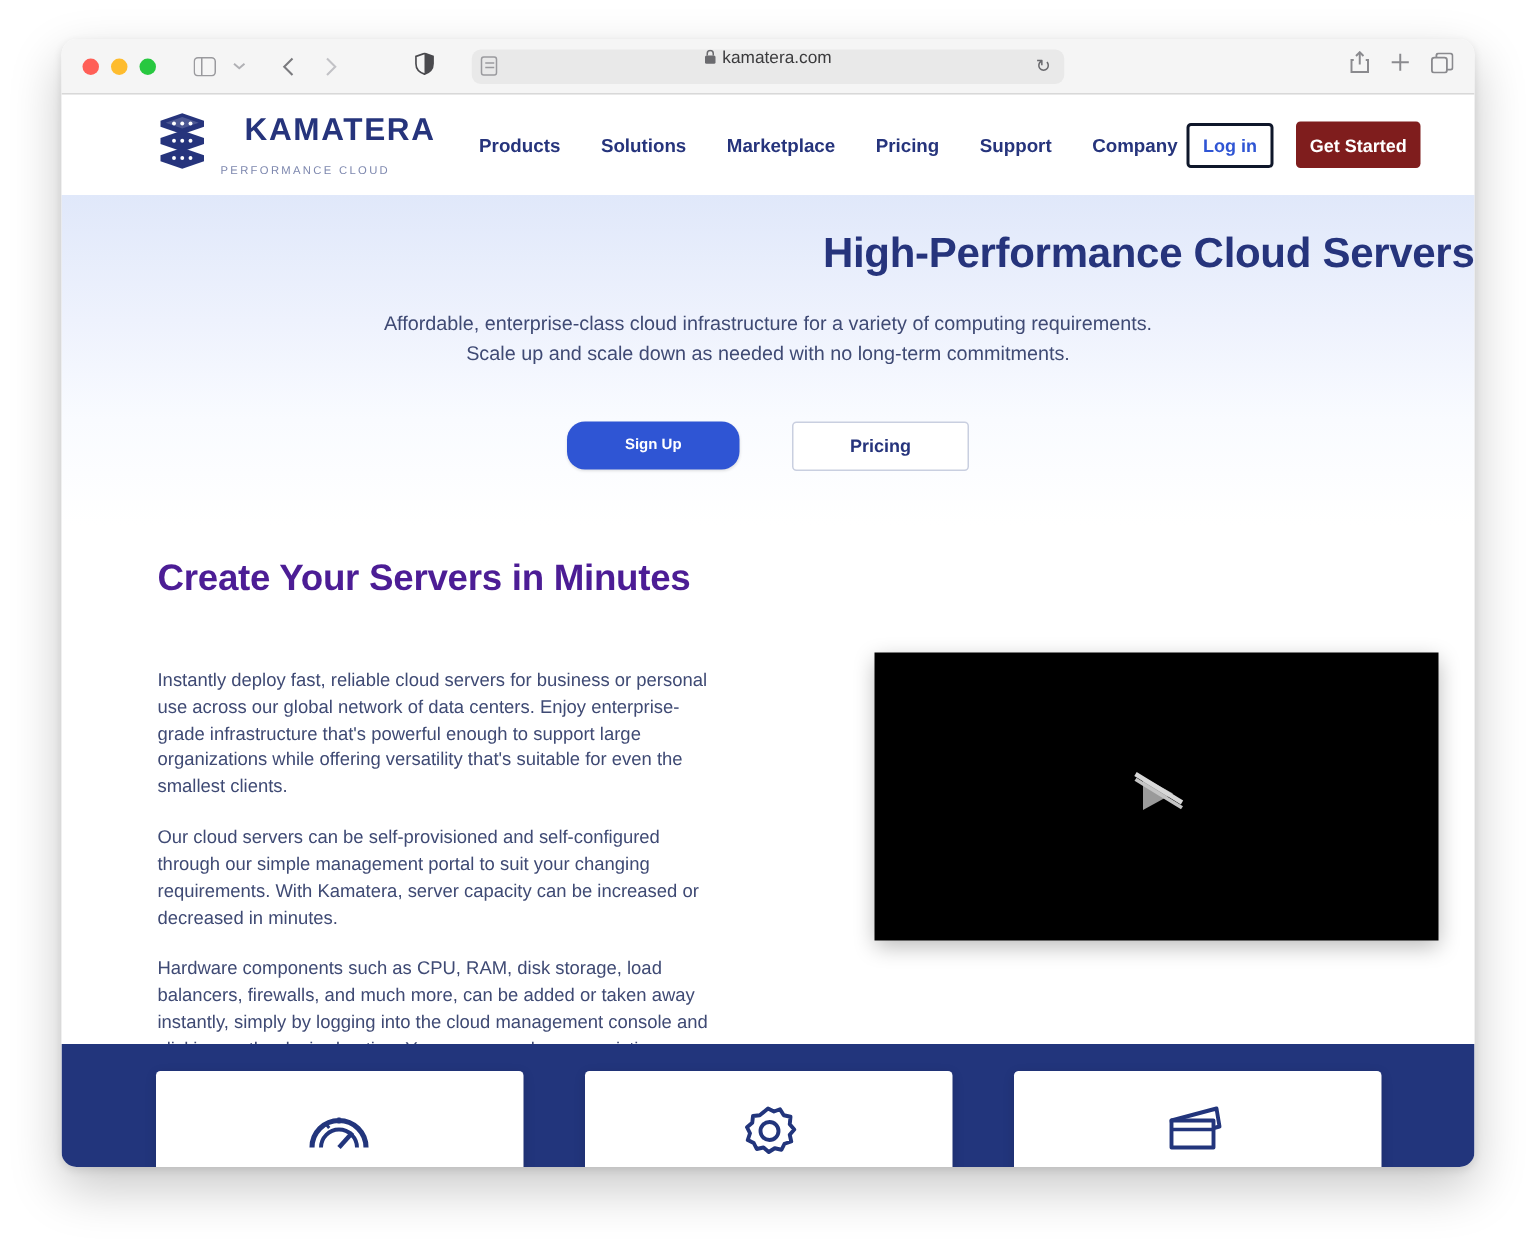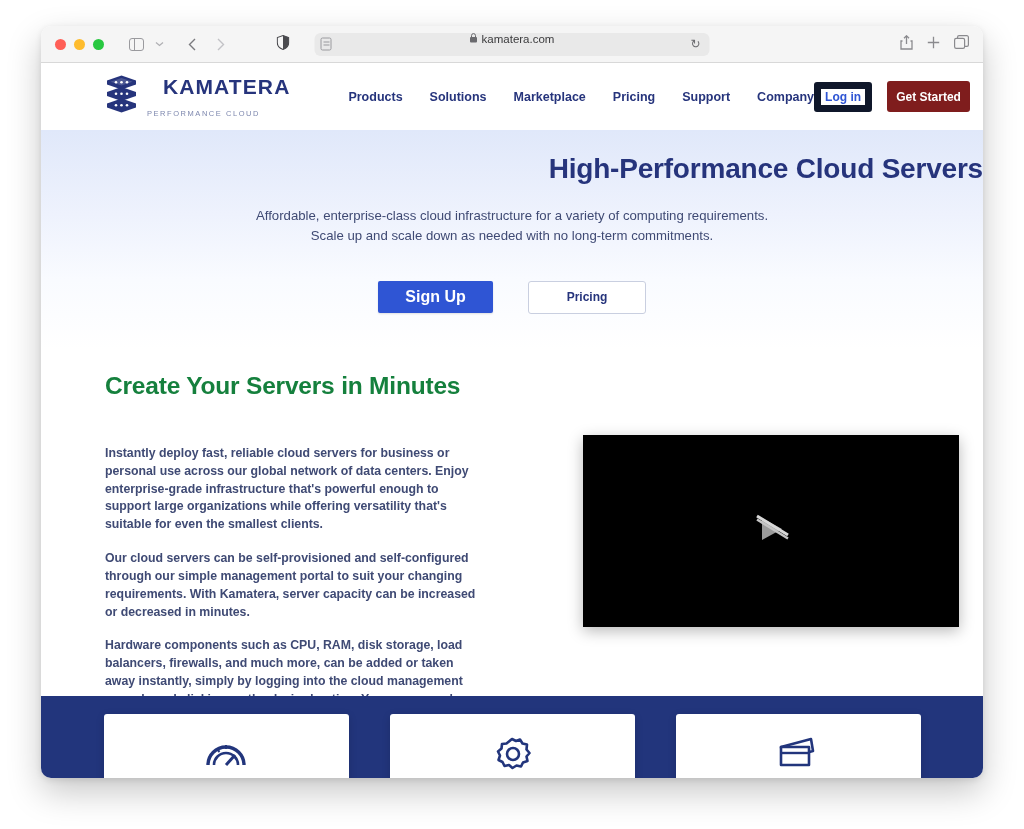--- a/index.html
+++ b/index.html
@@ -102,30 +102,30 @@
   #logo-name {
     font-size: 21px; font-weight: bold; letter-spacing: 1.1px;
     color: #26347c;
     margin-left: 16px;
   }
   #logo-tagline {
     font-size: 7.5px; letter-spacing: 1.55px; color: #7d87ae;
     margin-top: 13px;
   }
 
-  #main-nav { display: flex; gap: 27px; margin-left: 58px; }
+  #main-nav { display: flex; gap: 27px; margin-left: 29px; }
   .nav-item {
     font-size: 12.5px; font-weight: bold; color: #26347c;
     white-space: nowrap;
   }
 
   #header-actions { margin-left: auto; display: flex; align-items: center; gap: 15px; }
   #login-button {
     width: 58px; height: 30px;
-    border: 7px solid #0f172a;
+    border: 2px solid #0f172a;
     border-radius: 3px;
     background: #fff;
     color: #2f55d4;
     font-size: 12px; font-weight: bold;
     display: flex; align-items: center; justify-content: center;
   }
   #get-started-button {
     width: 83px; height: 31px;
     background: #7f1d1d;
     border-radius: 3px;
@@ -149,45 +149,45 @@
   #hero-sub {
     margin-top: 21px;
     font-size: 13.2px; color: #3f4a74; line-height: 1.55;
   }
   #hero-buttons {
     margin-top: 34px;
     display: flex; justify-content: center; gap: 35px;
   }
   #signup-button {
     width: 115px; height: 32px;
-    background: #2f55d4; border-radius: 2px;
-    color: #fff; font-size: 16px; font-weight: bold;
+    background: #2f55d4; border-radius: 12px;
+    color: #fff; font-size: 10px; font-weight: bold;
     display: flex; align-items: center; justify-content: center;
     box-shadow: 0 1px 2px rgba(0,0,0,0.12);
   }
   #pricing-button {
     width: 118px; height: 33px;
     background: #fff; border: 1px solid #c9cfe0; border-radius: 3px;
     color: #26347c; font-size: 12px; font-weight: bold;
     display: flex; align-items: center; justify-content: center;
   }
 
   
   #content-section {
     background: #fff;
     padding: 22px 64px 0 64px;
     height: 346px;
     position: relative;
   }
   #section-title {
-    font-size: 24.5px; font-weight: bold; color: #15803d;
+    font-size: 24.5px; font-weight: bold; color: #4c1d95;
     letter-spacing: -0.2px;
   }
   #content-body { display: flex; margin-top: 45px; }
-  #copy-column { width: 375px; font-weight: bold; }
+  #copy-column { width: 375px; }
   .copy-p {
     font-size: 12.3px; line-height: 1.45;
     color: #3f4a74;
     margin-bottom: 16px;
   }
 
   #video-player {
     position: absolute;
     left: 542px; top: 409px;
     width: 376px; height: 192px;

